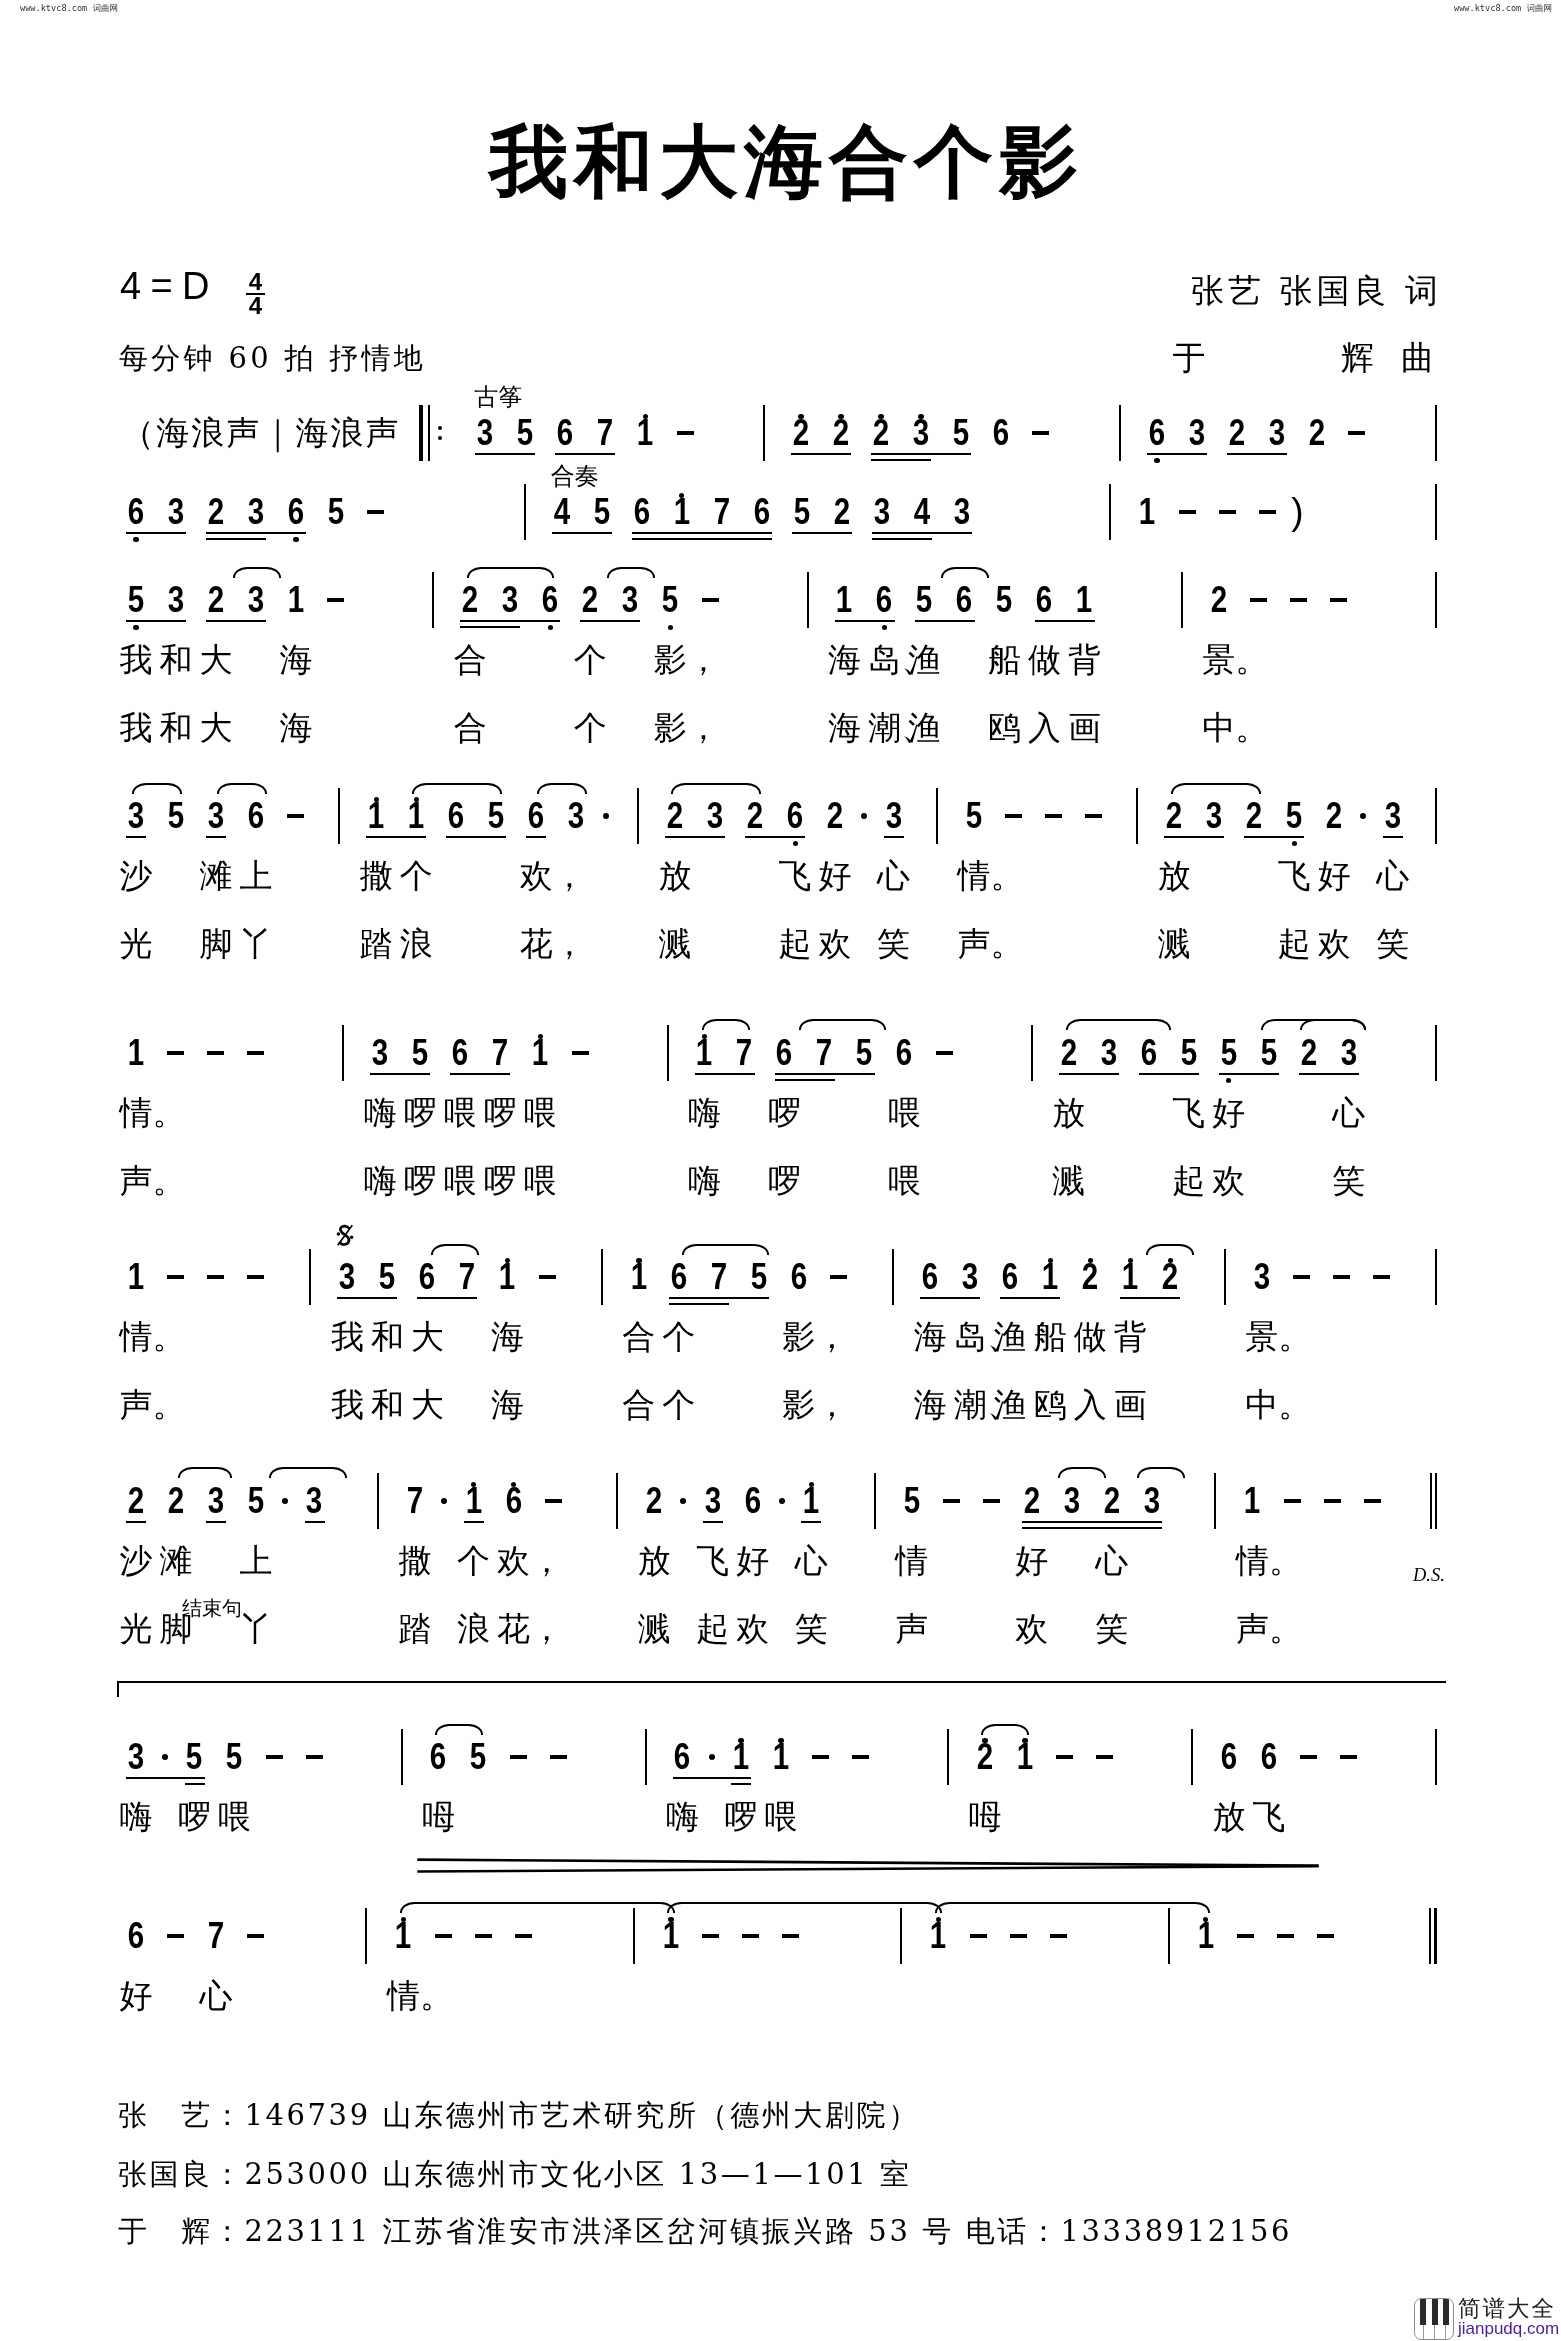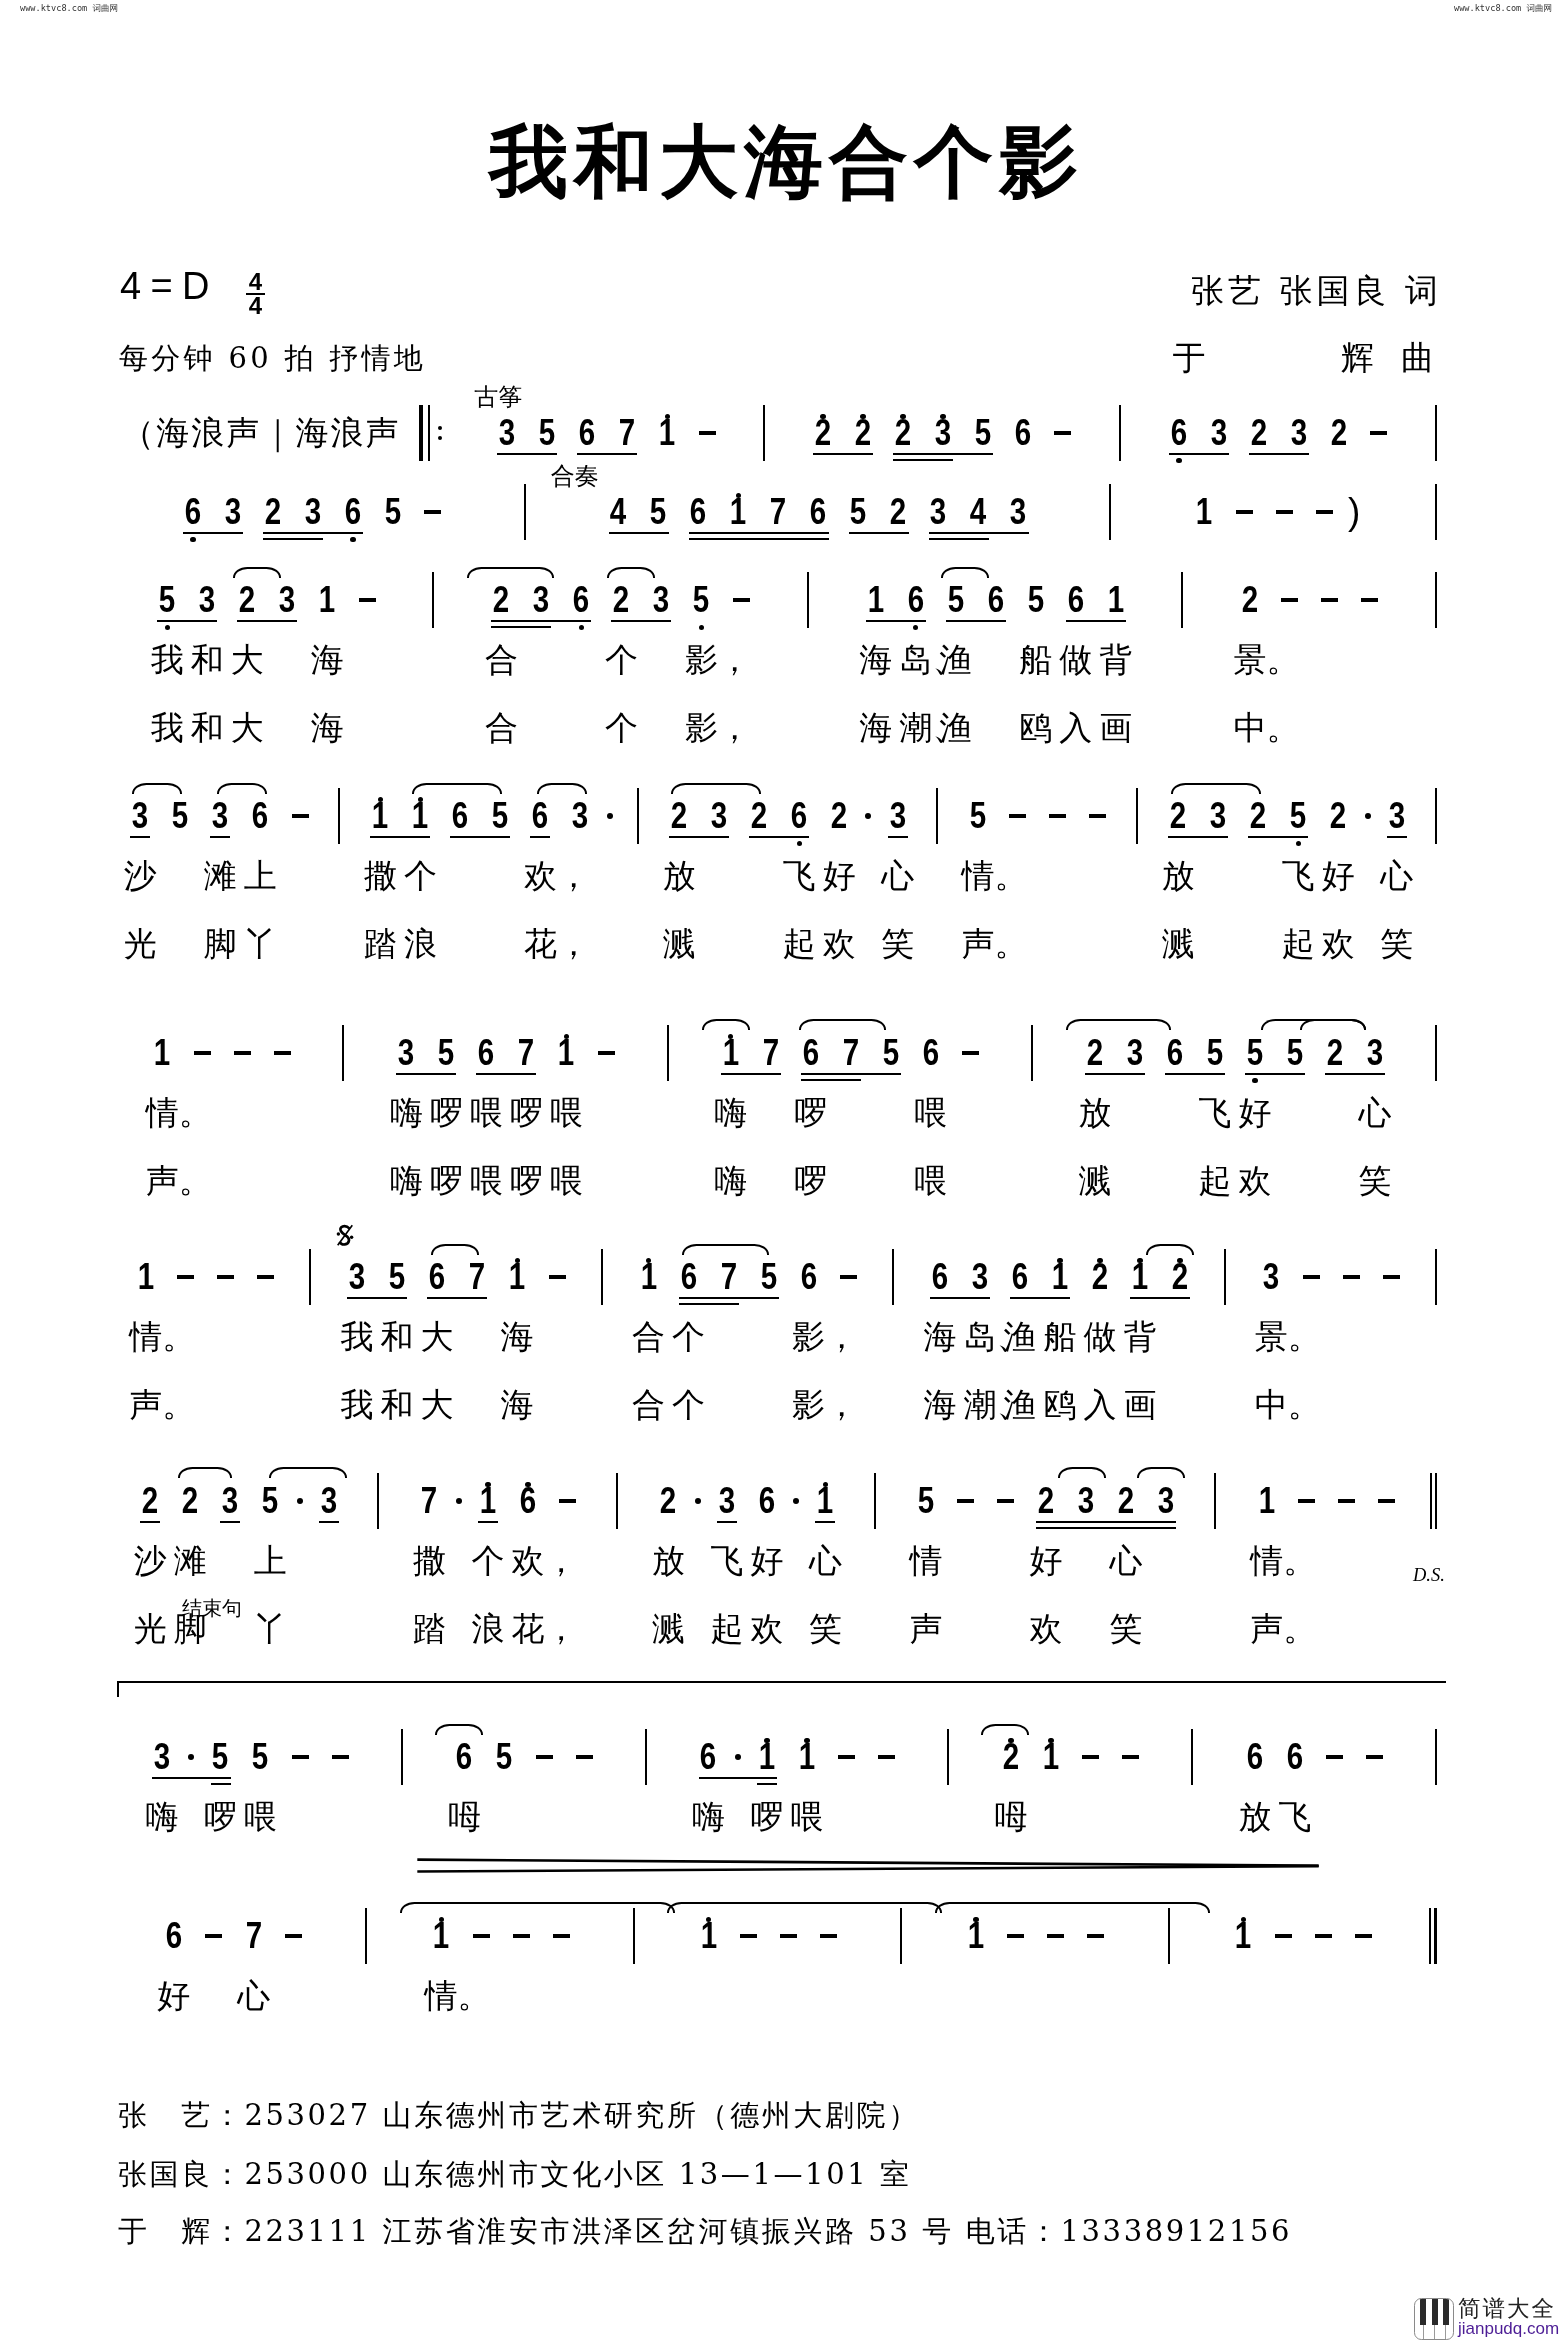--- a/index.html
+++ b/index.html
@@ -16,21 +16,21 @@
 .composer{position:absolute;left:1170px;top:338px;width:271px;height:40px;font:33px/40px "DejaVu Serif",serif;}
 .composer span{position:absolute;top:0;}
 .composer .c1{left:2.6px}.composer .c2{left:171px}.composer .c3{left:231px}
 
 .row{position:absolute;left:116px;width:1321px;height:40px;display:flex;align-items:flex-start;}
 .r0{top:413px}.r1{top:492px}.r2{top:580px}.r3{top:796px}.r4{top:1033px}.r5{top:1257px}.r6{top:1481px}.r7{top:1737px}.r8{top:1916px}
 .prefix{flex:none;font:33px/40px "DejaVu Serif",serif;letter-spacing:2px;white-space:nowrap;margin-left:5.3px;}
 .bar-repeat{flex:none;position:relative;width:30px;height:40px;margin-left:18.5px;}
 .bar-repeat::before{content:"";position:absolute;left:0;top:-8px;width:10.6px;height:56px;border-left:4px solid #000;border-right:2px solid #000;box-sizing:border-box;}
 .bar-repeat::after{content:"";position:absolute;left:18.5px;top:12.6px;width:4.6px;height:4.6px;border-radius:50%;background:#000;box-shadow:0 10px 0 #000;}
-.measure{position:relative;flex:1 1 auto;display:flex;justify-content:center;padding:0 16px;height:40px;}
+.measure{position:relative;flex:1 1 auto;display:flex;justify-content:flex-start;padding:0 16px;height:40px;}
 .measure.first{padding-left:0;}
 .measure::after{content:"";position:absolute;right:0;top:-8px;width:2px;height:56px;background:#000;box-sizing:border-box;}
 .measure[data-bar="double"]::after{width:7.3px;background:transparent;border-left:2px solid #000;border-right:2px solid #000;}
 .measure[data-bar="final"]::after{width:8px;background:transparent;border-left:2px solid #000;border-right:3.3px solid #000;}
 .grp{display:flex;}
 .col{position:relative;width:40px;height:40px;text-align:center;flex:none;}
 .col.aug{width:18.5px;}
 .col.paren{width:20px;}
 .num{display:inline-block;font:bold 36px/40px "Liberation Sans",sans-serif;transform:scaleX(.82);}
 .col.dash .num,.col.aug .num{color:transparent;}
@@ -770,21 +770,21 @@
   </div>
 
 <div class="ds">D.S.</div>
 <div class="volta"></div>
 <div class="volta-label">结束句</div>
 <svg class="hairpin" viewBox="0 0 1370 34">
   <line x1="2" y1="7" x2="1365" y2="16" stroke="#000" stroke-width="4"></line>
   <line x1="2" y1="25" x2="1365" y2="17" stroke="#000" stroke-width="4"></line>
 </svg>
 
-<div class="contact ct0"><span>张　艺：</span><span>253027 山东德州市艺术研究所（德州大剧院）</span></div>
+<div class="contact ct0"><span>张　艺：</span><span>146739 山东德州市艺术研究所（德州大剧院）</span></div>
 <div class="contact ct1"><span>张国良：</span><span>253000 山东德州市文化小区 13—1—101 室</span></div>
 <div class="contact ct2"><span>于　辉：</span><span>223111 江苏省淮安市洪泽区岔河镇振兴路 53 号 电话：13338912156</span></div>
 
 <div class="logo">
   <div class="piano">
     <i class="bk" style="left:5.3px"></i>
     <i class="bk" style="left:16.5px"></i>
     <i class="bk" style="left:28px"></i>
     <i class="wl" style="left:8px"></i>
     <i class="wl" style="left:19px"></i>

